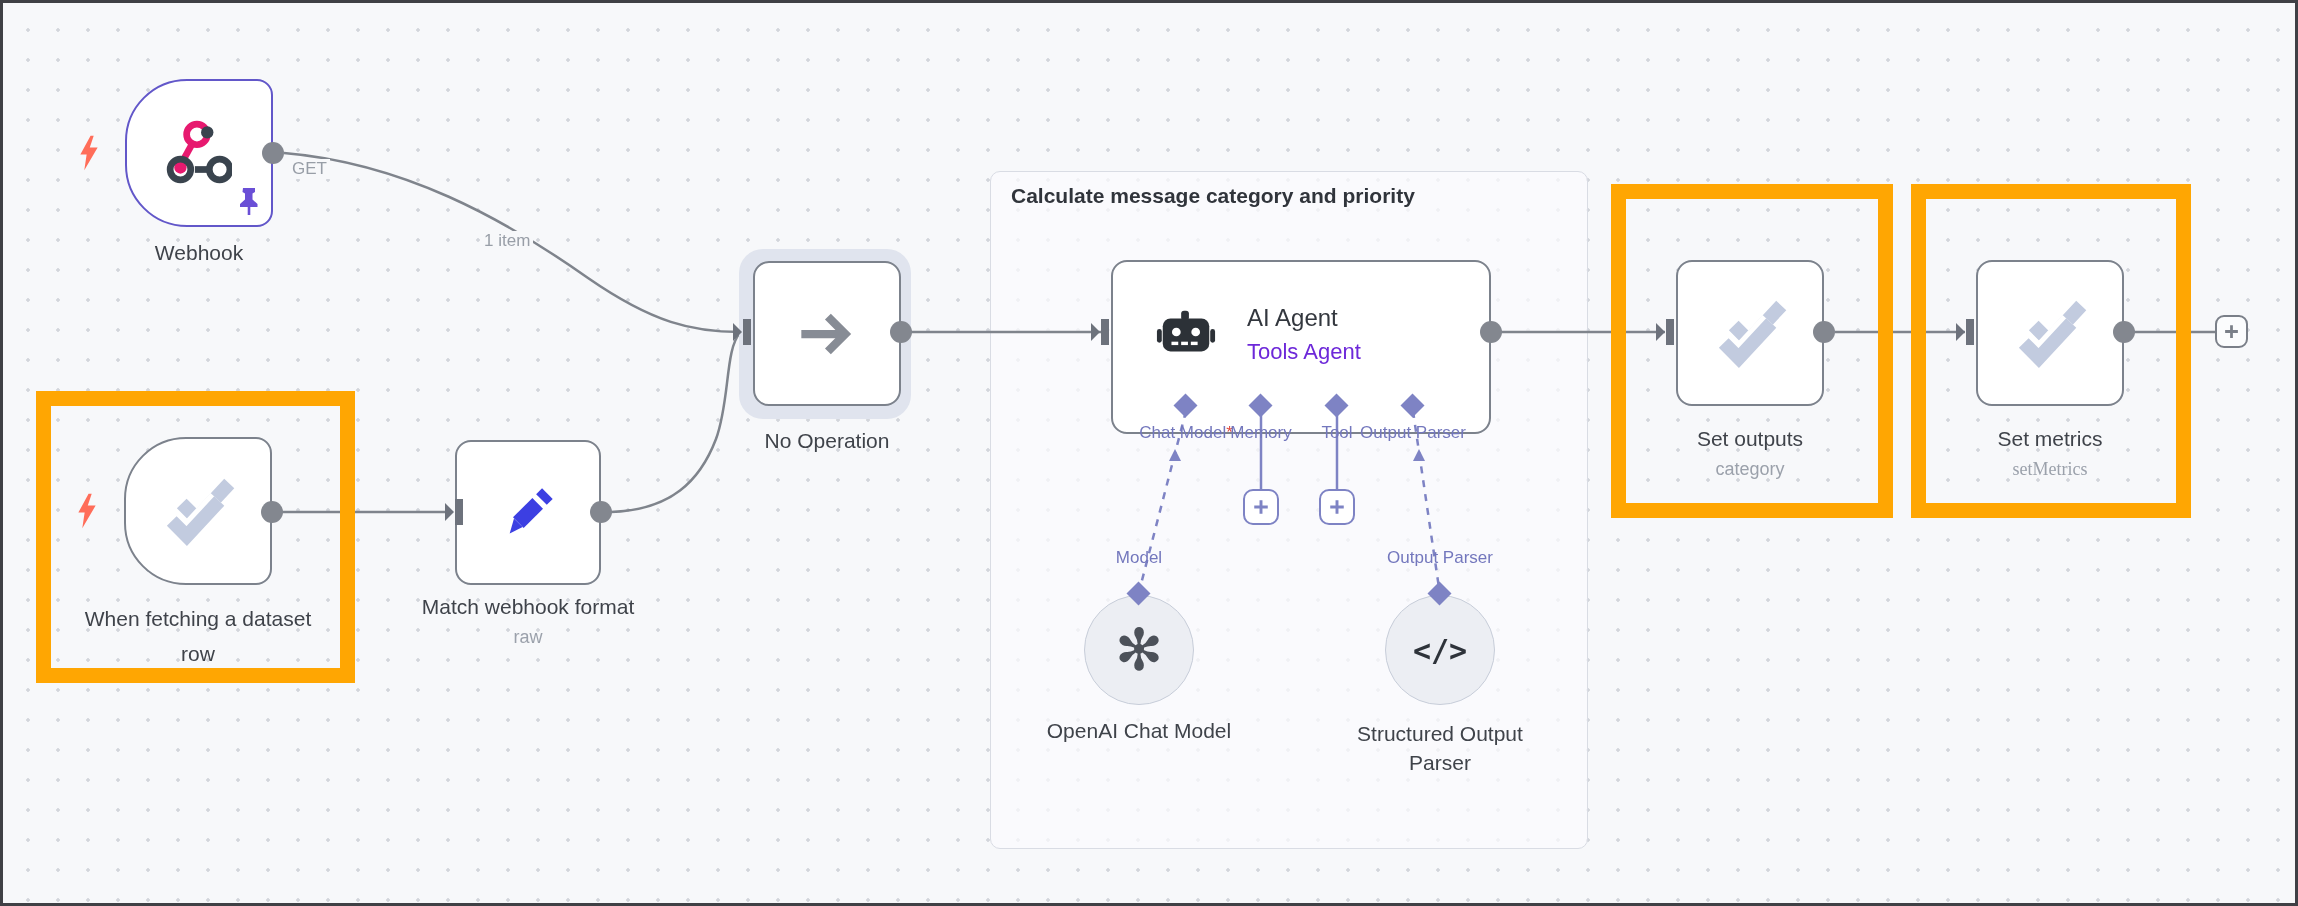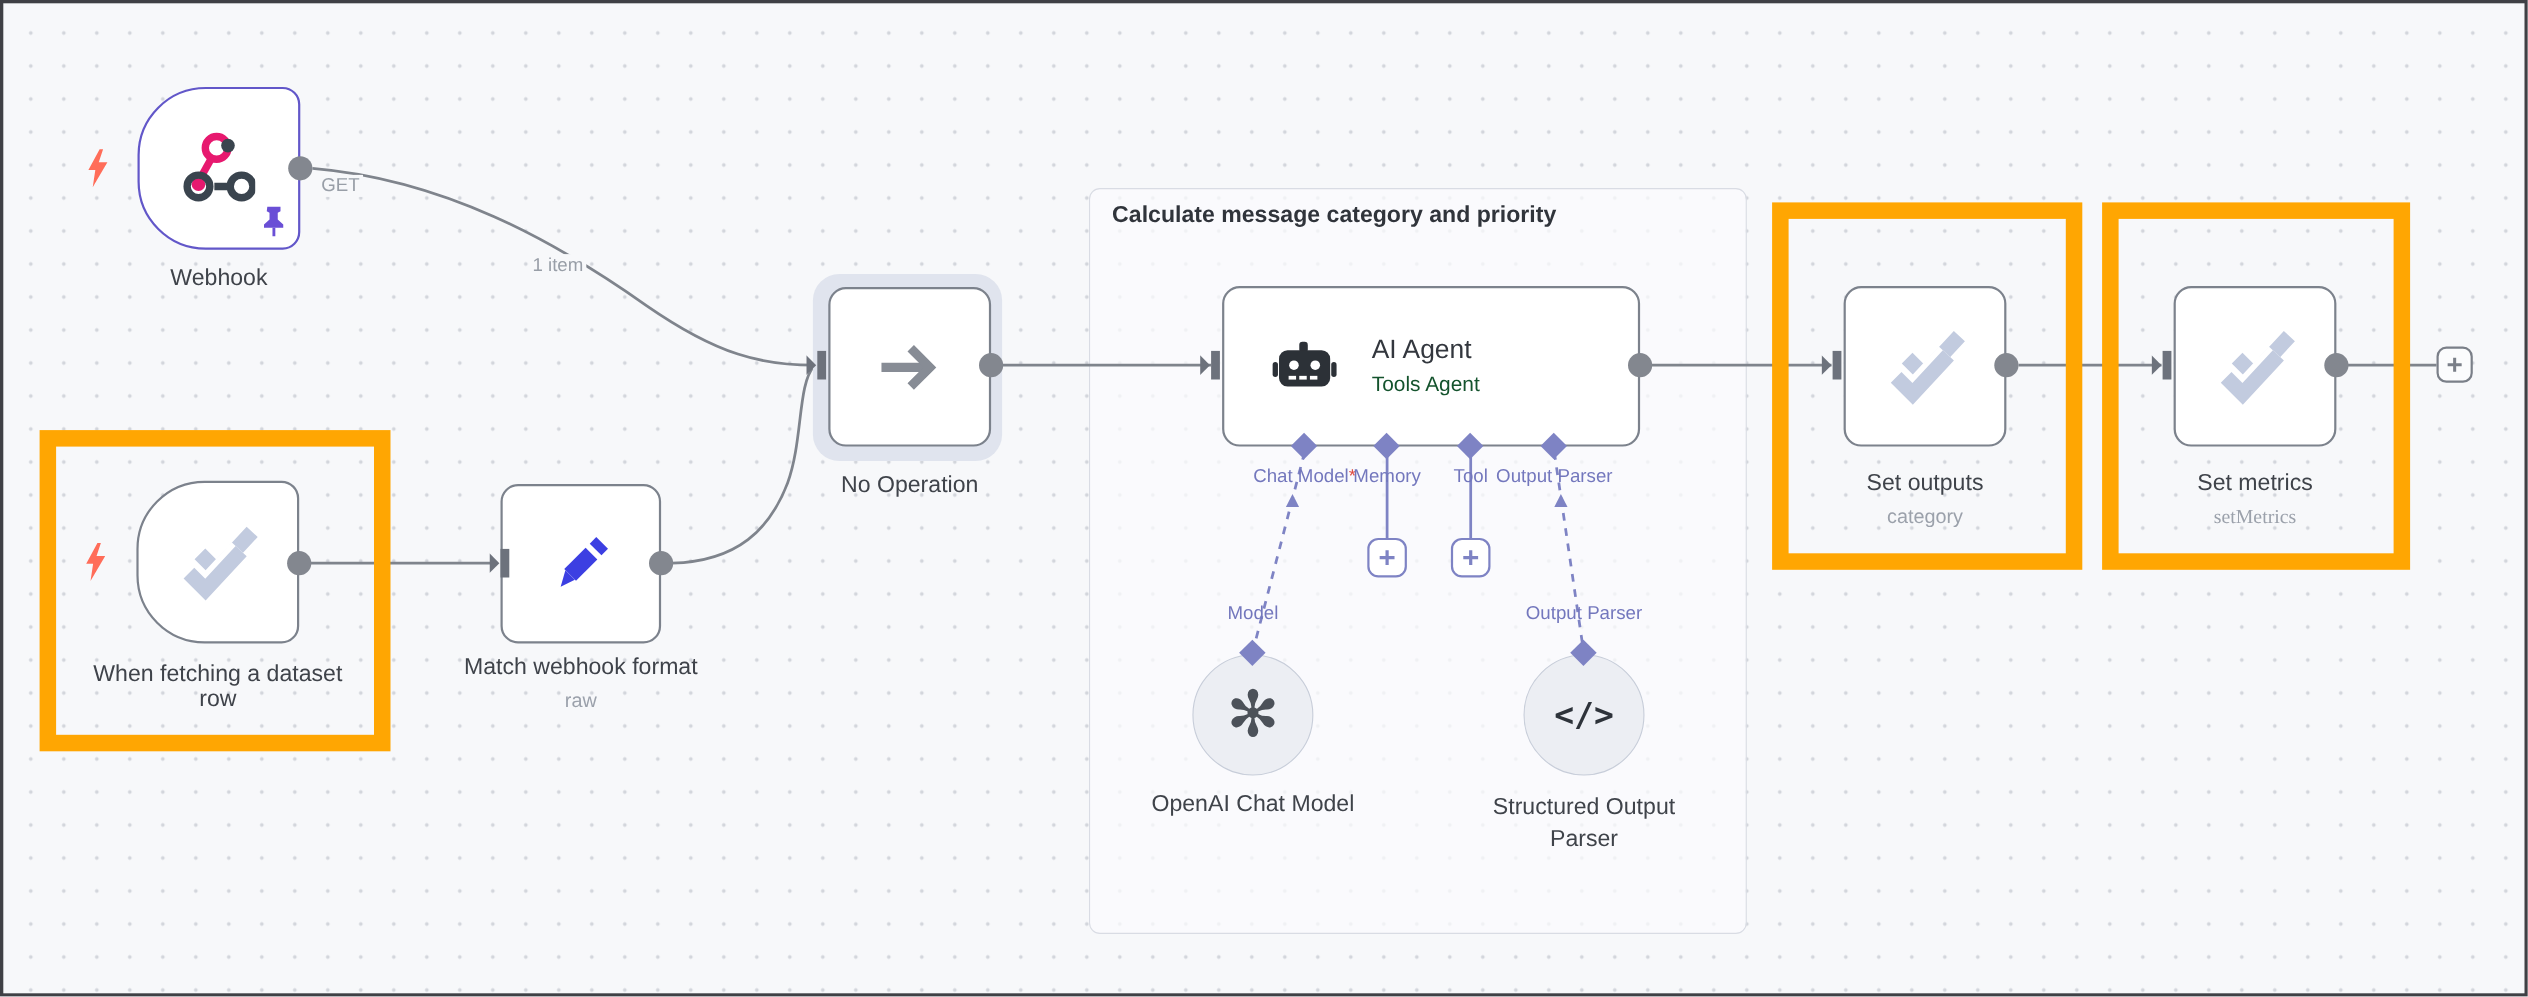--- a/index.html
+++ b/index.html
@@ -22,21 +22,21 @@
   .halo{left:736px;top:246px;width:172px;height:170px;background:#e0e4ee;border-radius:24px;z-index:9;}
   .node{background:#ffffff;border:2.5px solid #7c828c;border-radius:16px;z-index:10;box-sizing:border-box;}
   .node.trigger{border-radius:62px 16px 16px 62px;}
   .node.webhook{border-color:#6257c9;}
   .out-dot{width:22px;height:22px;border-radius:50%;background:#83878f;z-index:11;}
   .in-port{z-index:11;}
   .label{font-size:21px;font-weight:500;color:#3f434a;text-align:center;z-index:12;}
   .sublabel{font-size:18px;color:#9ba1ab;text-align:center;z-index:12;}
   .tiny-label{font-size:17px;color:#989ea7;background:#f7f8fa;padding:0 3px;z-index:12;}
   .ai-title{font-size:24px;font-weight:500;color:#33373e;z-index:11;}
-  .ai-sub{font-size:19px;color:#14532d;z-index:11;}
+  .ai-sub{font-size:22px;color:#6d28d9;z-index:11;}
   .diamond{width:17px;height:17px;background:#7e83c4;transform:rotate(45deg);z-index:15;}
   .port-label{font-size:17px;color:#7377bd;white-space:nowrap;transform:translateX(-50%);z-index:16;}
   .req{color:#e04a3f;}
   .plus-btn{width:36px;height:36px;box-sizing:border-box;border:2.5px solid #7e83c4;border-radius:10px;
     background:#fff;z-index:16;display:flex;align-items:center;justify-content:center;}
   .end-plus{left:2212px;top:312px;width:33px;height:33px;box-sizing:border-box;border:2.5px solid #7a7f88;
     border-radius:9px;background:#fbfcfd;z-index:10;display:flex;align-items:center;justify-content:center;}
   .circle-node{width:110px;height:110px;border-radius:50%;background:#eceef3;border:1.5px solid #c7cdd9;
     box-sizing:border-box;z-index:10;display:flex;align-items:center;justify-content:center;}
   .openai-glyph{font-size:58px;color:#4c5159;line-height:1;}
@@ -91,21 +91,21 @@
     <polygon points="16,0 3,24 11,24 8,44 25,15 15,15 20,0" fill="#ff6d59"></polygon>
   </svg>
   <div class="abs node trigger icon-center" style="left:121px;top:434px;width:148px;height:148px;">
     <svg width="80" height="80" viewBox="0 0 64 64">
       <path d="M19 26 L31 38 L57 10" fill="none" stroke="#c2cbdf" stroke-width="11"></path>
       <path d="M11 40 L23 52 L49 24" fill="none" stroke="#ffffff" stroke-width="19"></path>
       <path d="M11 40 L23 52 L49 24" fill="none" stroke="#c2cbdf" stroke-width="11"></path>
     </svg>
   </div>
   <div class="abs out-dot" style="left:258px;top:498px;"></div>
-  <div class="abs label" style="left:70px;top:598px;width:250px;line-height:23px;">When fetching a dataset row</div>
+  <div class="abs label" style="left:70px;top:598px;width:250px;line-height:35px;">When fetching a dataset row</div>
 
   <div class="abs node icon-center" style="left:452px;top:437px;width:146px;height:145px;">
     <svg width="56" height="56" viewBox="0 0 52 52">
       <polygon points="9,45 13,31 21,39" fill="#3c3fe2"></polygon>
       <line x1="17" y1="35" x2="35" y2="17" stroke="#3c3fe2" stroke-width="14"></line>
       <line x1="38.5" y1="13.5" x2="44" y2="8" stroke="#3c3fe2" stroke-width="14"></line>
     </svg>
   </div>
   <svg class="abs in-port" style="left:442px;top:495px;" width="19" height="28" viewBox="0 0 19 28">
     <polygon points="0,5 9,14 0,23" fill="#6d727c"></polygon>
@@ -124,21 +124,21 @@
       </g>
     </svg>
   </div>
   <svg class="abs in-port" style="left:730px;top:315px;" width="19" height="28" viewBox="0 0 19 28">
     <polygon points="0,5 9,14 0,23" fill="#6d727c"></polygon>
       <rect x="10" y="1" width="8" height="26" fill="#6d727c"></rect>
   </svg>
   <div class="abs out-dot" style="left:887px;top:318px;"></div>
   <div class="abs label" style="left:724px;top:426px;width:200px;">No Operation</div>
 
-  <div class="abs node" style="left:1108px;top:257px;width:380px;height:146px;text-align:right;">
+  <div class="abs node" style="left:1108px;top:257px;width:380px;height:174px;text-align:right;">
     <svg class="abs" style="left:42px;top:42px;" width="62" height="56" viewBox="0 0 64 52">
       <rect x="27" y="4" width="8" height="10" rx="3" fill="#2c3137"></rect>
       <rect x="8" y="12" width="48" height="34" rx="8" fill="#2c3137"></rect>
       <rect x="2" y="23" width="5" height="14" rx="2.5" fill="#2c3137"></rect>
       <rect x="57" y="23" width="5" height="14" rx="2.5" fill="#2c3137"></rect>
       <circle cx="22" cy="26" r="4.5" fill="#ffffff"></circle>
       <circle cx="42" cy="26" r="4.5" fill="#ffffff"></circle>
       <rect x="17" y="36" width="7" height="3.5" fill="#ffffff"></rect>
       <rect x="27" y="36" width="7" height="3.5" fill="#ffffff"></rect>
       <rect x="37" y="36" width="7" height="3.5" fill="#ffffff"></rect>

